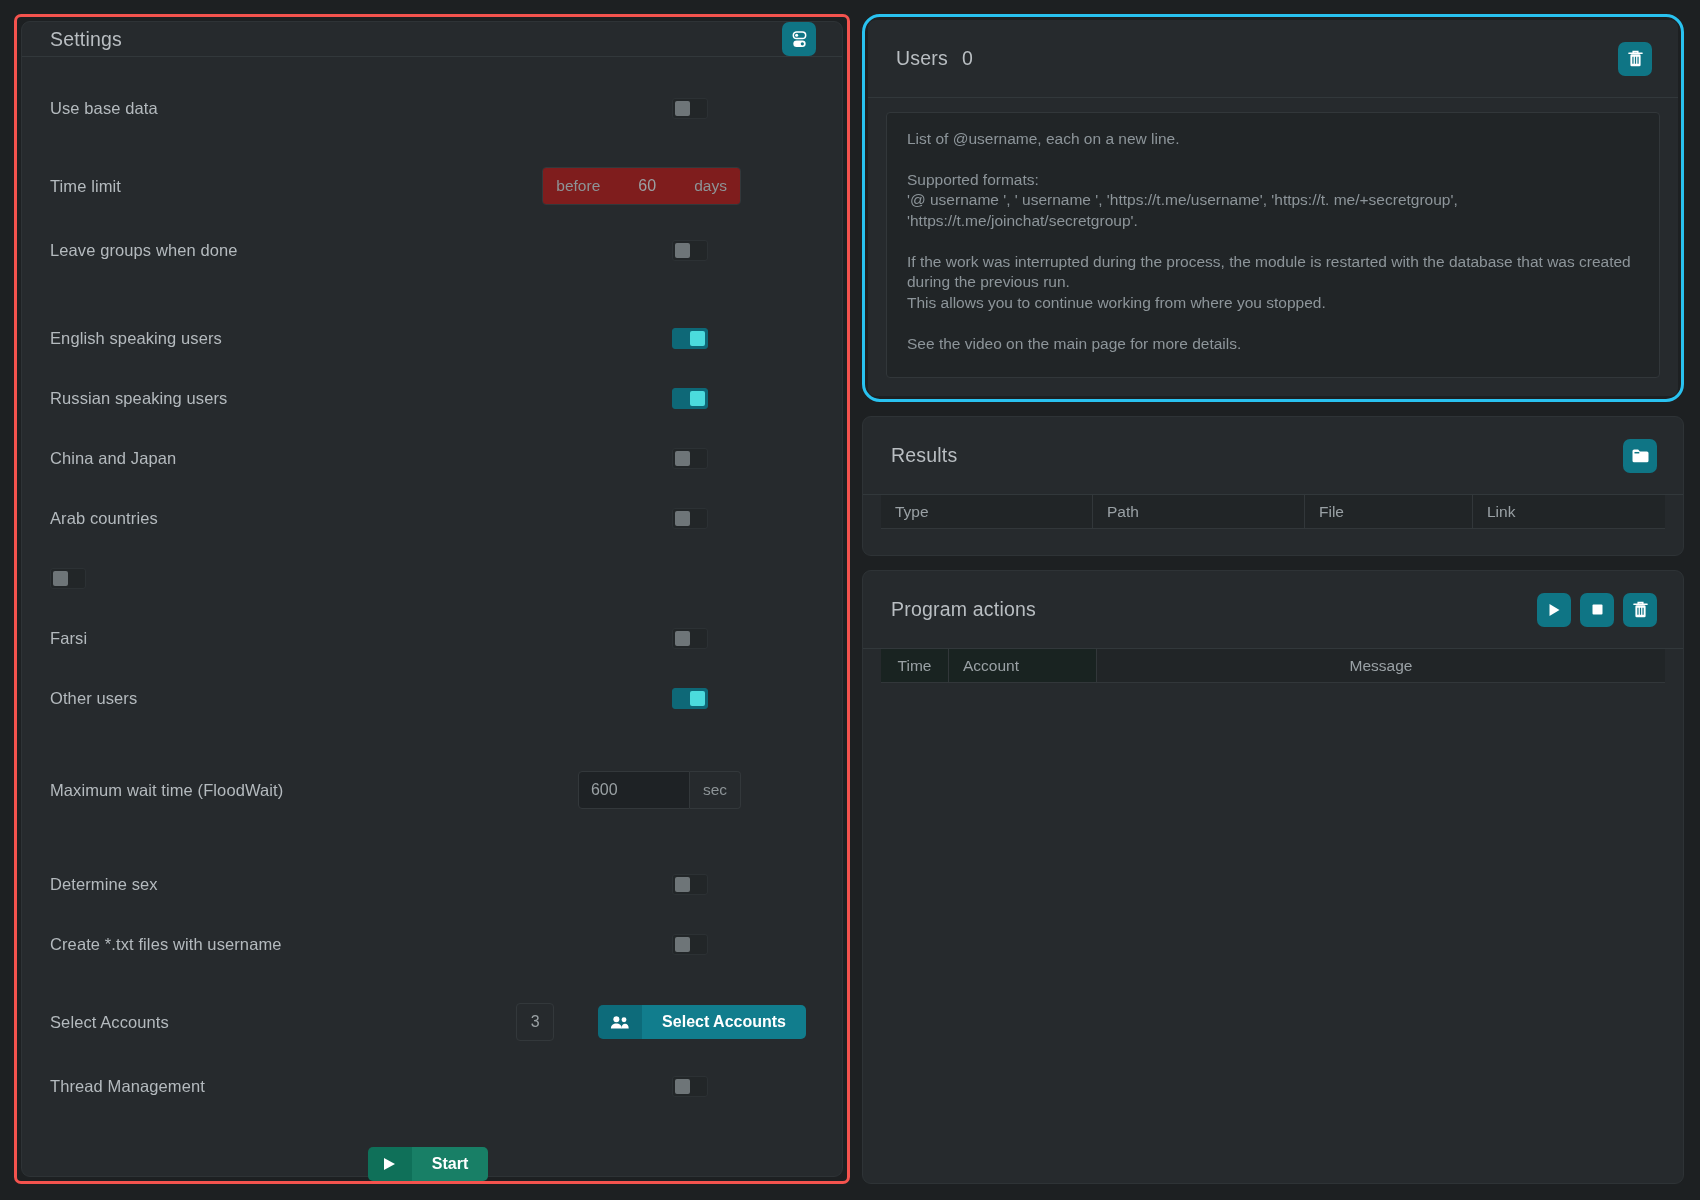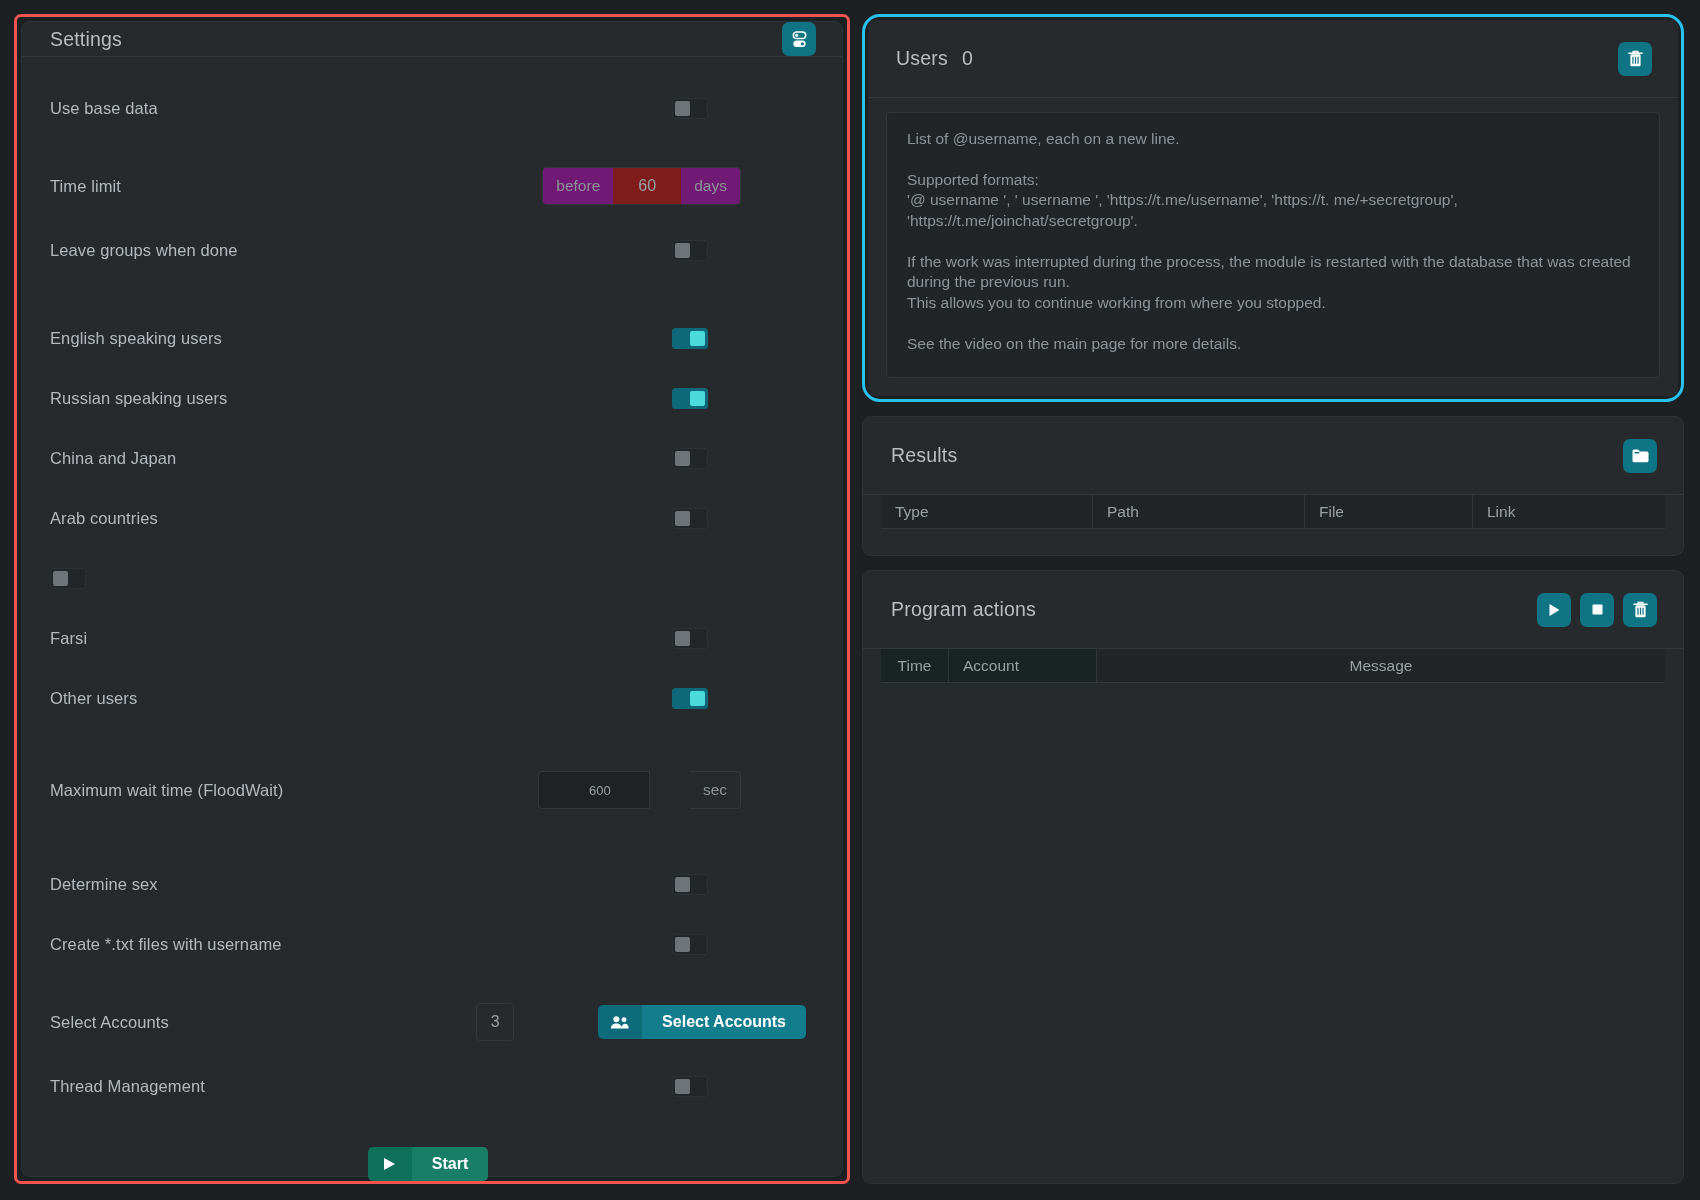--- a/index.html
+++ b/index.html
@@ -84,21 +84,20 @@
   }
   .settings-body {
     flex: 1;
     padding: 36px 36px 20px 28px;
   }
 
   .row {
     display: flex;
     align-items: center;
     min-height: 30px;
-    gap: 40px;
   }
   .row-label {
     color: #b4babe;
     font-size: 16.5px;
     flex: 1;
     letter-spacing: .1px;
   }
 
   .gap-s { height: 30px; }
   .gap-m { height: 44px; }
@@ -137,41 +136,40 @@
     overflow: hidden;
     height: 38px;
     margin-right: 65px;
   }
   .ig-prefix, .ig-suffix {
     display: flex;
     align-items: center;
     padding: 0 13px;
     color: #8d9497;
     font-size: 15.5px;
-    background: #701a75;
+    background: #7f1d1d;
   }
   .ig-input {
     width: 68px;
     background: #7f1d1d;
     border: none;
     color: #9aa1a4;
     text-align: center;
     font-size: 16px;
     font-family: "Liberation Sans", sans-serif;
     outline: none;
   }
   .solo-input {
     width: 112px;
     height: 38px;
     background: #1e2225;
     border: 1px solid #33383b;
     border-radius: 4px 0 0 4px;
     color: #9aa1a4;
-    text-align: center;
-    font-size: 13px;
+    font-size: 16px;
     font-family: "Liberation Sans", sans-serif;
     outline: none;
     padding-left: 12px;
   }
   .sec-box {
     height: 38px;
     display: flex;
     align-items: center;
     padding: 0 13px;
     color: #8d9497;

